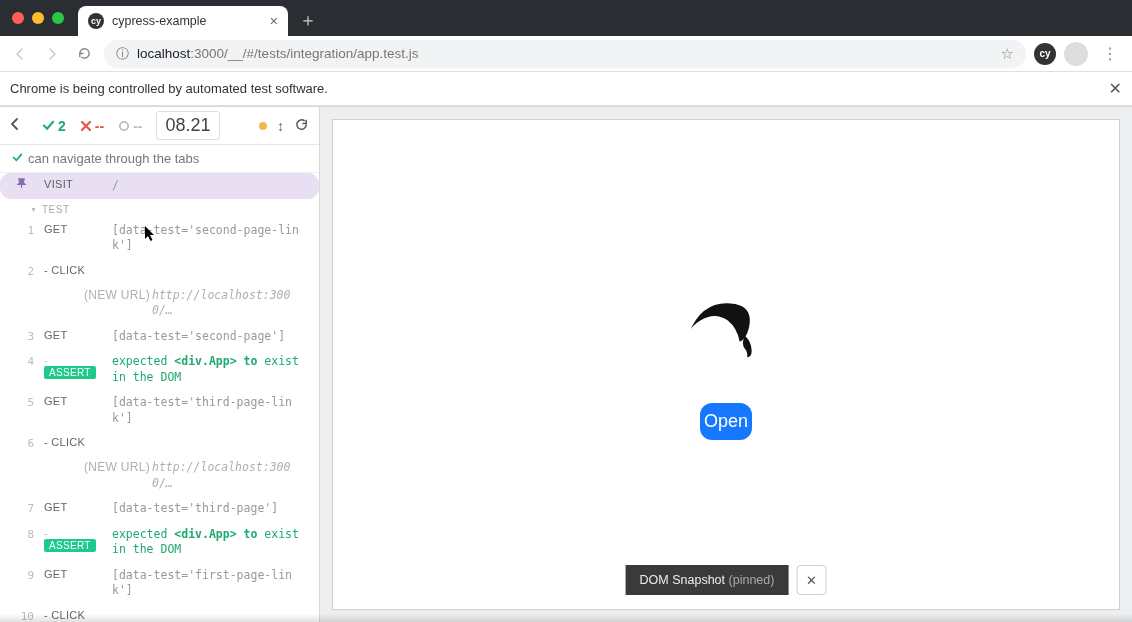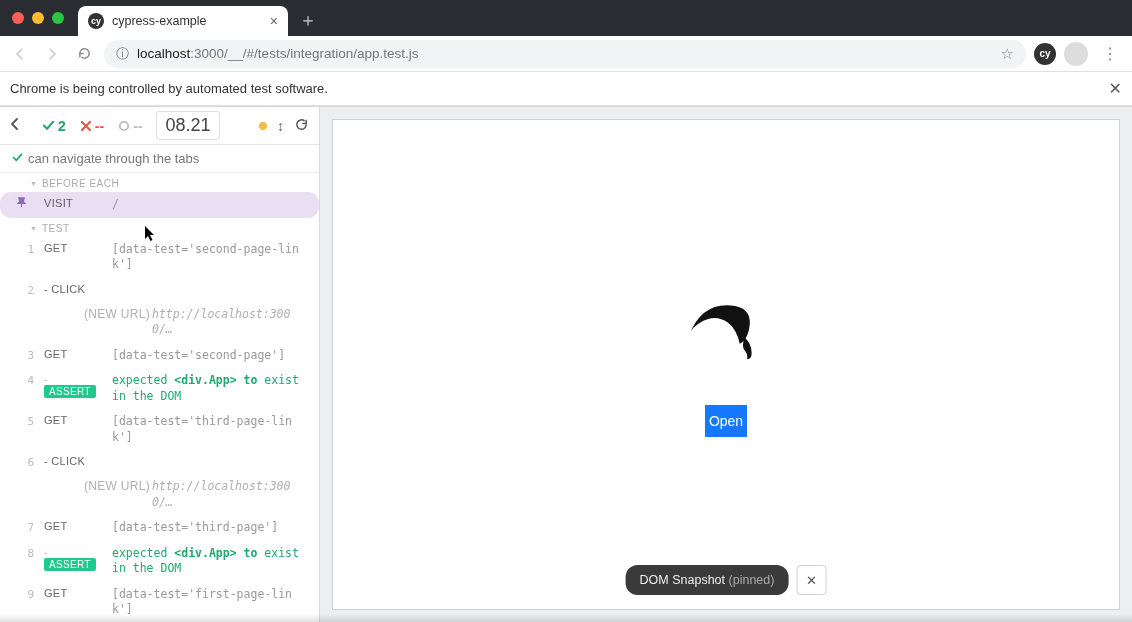--- a/index.html
+++ b/index.html
@@ -71,23 +71,23 @@
 .cy-cmd.newurl .msg { color: #b0b0b0; font-style: italic; }
 .cy-cmd .child-dash { color: #bbb; }
 .cursor-ptr { position: absolute; pointer-events: none; font-size: 14px; color: #000; }
 
 
 .aut-wrap { flex: 1; background: #eceef0; display: flex; flex-direction: column; padding: 12px; min-height: 0; position: relative; }
 .aut-frame { flex: 1; background: #fff; border: 1px solid #d0d0d0; display: flex; flex-direction: column; align-items: center; justify-content: center; gap: 28px; min-height: 0; position: relative; }
 .logo-shape { width: 110px; height: 85px; position: relative; }
 .logo-shape svg { width: 100%; height: 100%; }
 .app-tagline { font-family: Georgia, "Times New Roman", serif; font-size: 21px; color: #23366f; text-align: center; }
-.open-btn { background: #1677ff; color: #fff; border: none; border-radius: 0; padding: 8px 4px; font-size: 14px; cursor: pointer; }
+.open-btn { background: #1677ff; color: #fff; border: none; border-radius: 12px; padding: 8px 4px; font-size: 18px; cursor: pointer; }
 .snapshot-bar { position: absolute; bottom: 14px; left: 50%; transform: translateX(-50%); display: flex; gap: 8px; align-items: center; }
-.snapshot-pill { background: #3a3a3a; color: #eee; font-size: 12.5px; padding: 8px 14px; border-radius: 12px; }
+.snapshot-pill { background: #3a3a3a; color: #eee; font-size: 12.5px; padding: 8px 14px; border-radius: 0; }
 .snapshot-pill .muted { color: #aaa; }
 .snapshot-close { width: 30px; height: 30px; border-radius: 4px; border: 1px solid #d0d0d0; background: #fff; display: flex; align-items: center; justify-content: center; color: #555; cursor: pointer; font-size: 13px; }
 
 
 .bottom-edge { position: absolute; left: 0; right: 0; bottom: 0; height: 8px; background: linear-gradient(to top, rgba(0,0,0,0.12), transparent); pointer-events: none; }
 </style>
 </head>
 <body>
 
 <div class="chrome-frame">
@@ -183,21 +183,20 @@
       <div class="cy-body" style="position:relative;">
         <div class="cy-test-title">
           <span class="chk">
             <svg width="11" height="11" viewBox="0 0 14 14">
                 <path d="M2 7 L5.5 10.5 L12 3" stroke="#1fa971" stroke-width="2.2" fill="none" stroke-linecap="round"></path>
               </svg>
           </span>
           <span>can navigate through the tabs</span>
         </div>
 
-        <div class="cy-section">BEFORE EACH</div>
 
         <div class="cy-cmd visit">
           <span class="pin">
             <svg width="11" height="11" viewBox="0 0 12 12">
                 <path d="M3 1 L9 1 L8 5 L10 7 L2 7 L4 5 Z M6 7 L6 11" stroke="#8a6cb3" stroke-width="1.2" fill="#8a6cb3"></path>
               </svg>
           </span>
           <span class="verb">VISIT</span>
           <span class="msg">/</span>
         </div>

